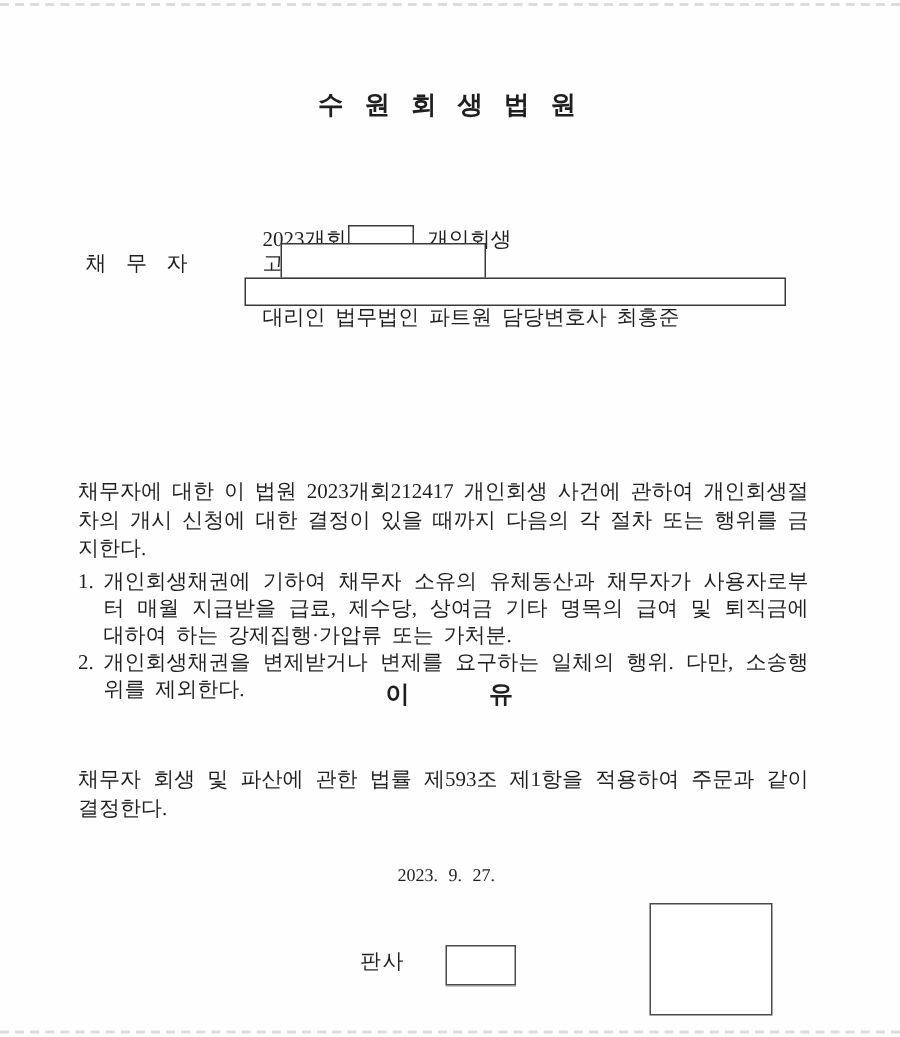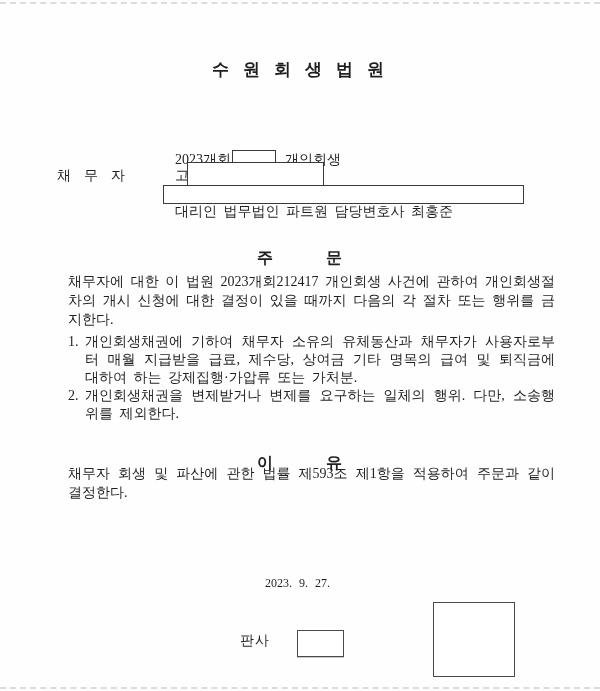--- a/index.html
+++ b/index.html
@@ -108,26 +108,27 @@
     font-size: 16px;
     font-weight: bold;
     letter-spacing: 53px;
     white-space: nowrap;
   }
   .header-order { top: 248px; }
   .header-reason { top: 441px; margin-top: 12px; }
 
   .body-block {
     position: absolute;
-    left: 68px;
+    left: 52px;
     width: 487px;
     font-size: 14px;
     line-height: 19px;
     text-align: justify;
     word-spacing: 3px;
+    margin-top: 47px;
   }
   .order-intro { top: 272px; }
 
   .order-list { top: 333px; line-height: 18px; }
   .list-item {
     display: flex;
     align-items: flex-start;
   }
   .item-number {
     flex: 0 0 17px;
@@ -192,21 +193,20 @@
     <span class="redact-box box-case-number"></span>
     <span>개인회생</span>
   </div>
 
   <div class="row-label label-debtor">채무자</div>
   <div class="debtor-value">고</div>
   <div class="redact-box box-debtor-name"></div>
   <div class="redact-box box-debtor-address"></div>
   <div class="attorney-line">대리인 법무법인 파트원 담당변호사 최홍준</div>
 
-  <div class="section-header header-order">주문</div>
   <div class="body-block order-intro">채무자에 대한 이 법원 2023개회212417 개인회생 사건에 관하여 개인회생절차의 개시 신청에 대한 결정이 있을 때까지 다음의 각 절차 또는 행위를 금지한다.</div>
 
   <div class="body-block order-list">
     <div class="list-item">
       <span class="item-number">1.</span>
       <span class="item-text">개인회생채권에 기하여 채무자 소유의 유체동산과 채무자가 사용자로부터 매월 지급받을 급료, 제수당, 상여금 기타 명목의 급여 및 퇴직금에 대하여 하는 강제집행·가압류 또는 가처분.</span>
     </div>
     <div class="list-item">
       <span class="item-number">2.</span>
       <span class="item-text">개인회생채권을 변제받거나 변제를 요구하는 일체의 행위. 다만, 소송행위를 제외한다.</span>

